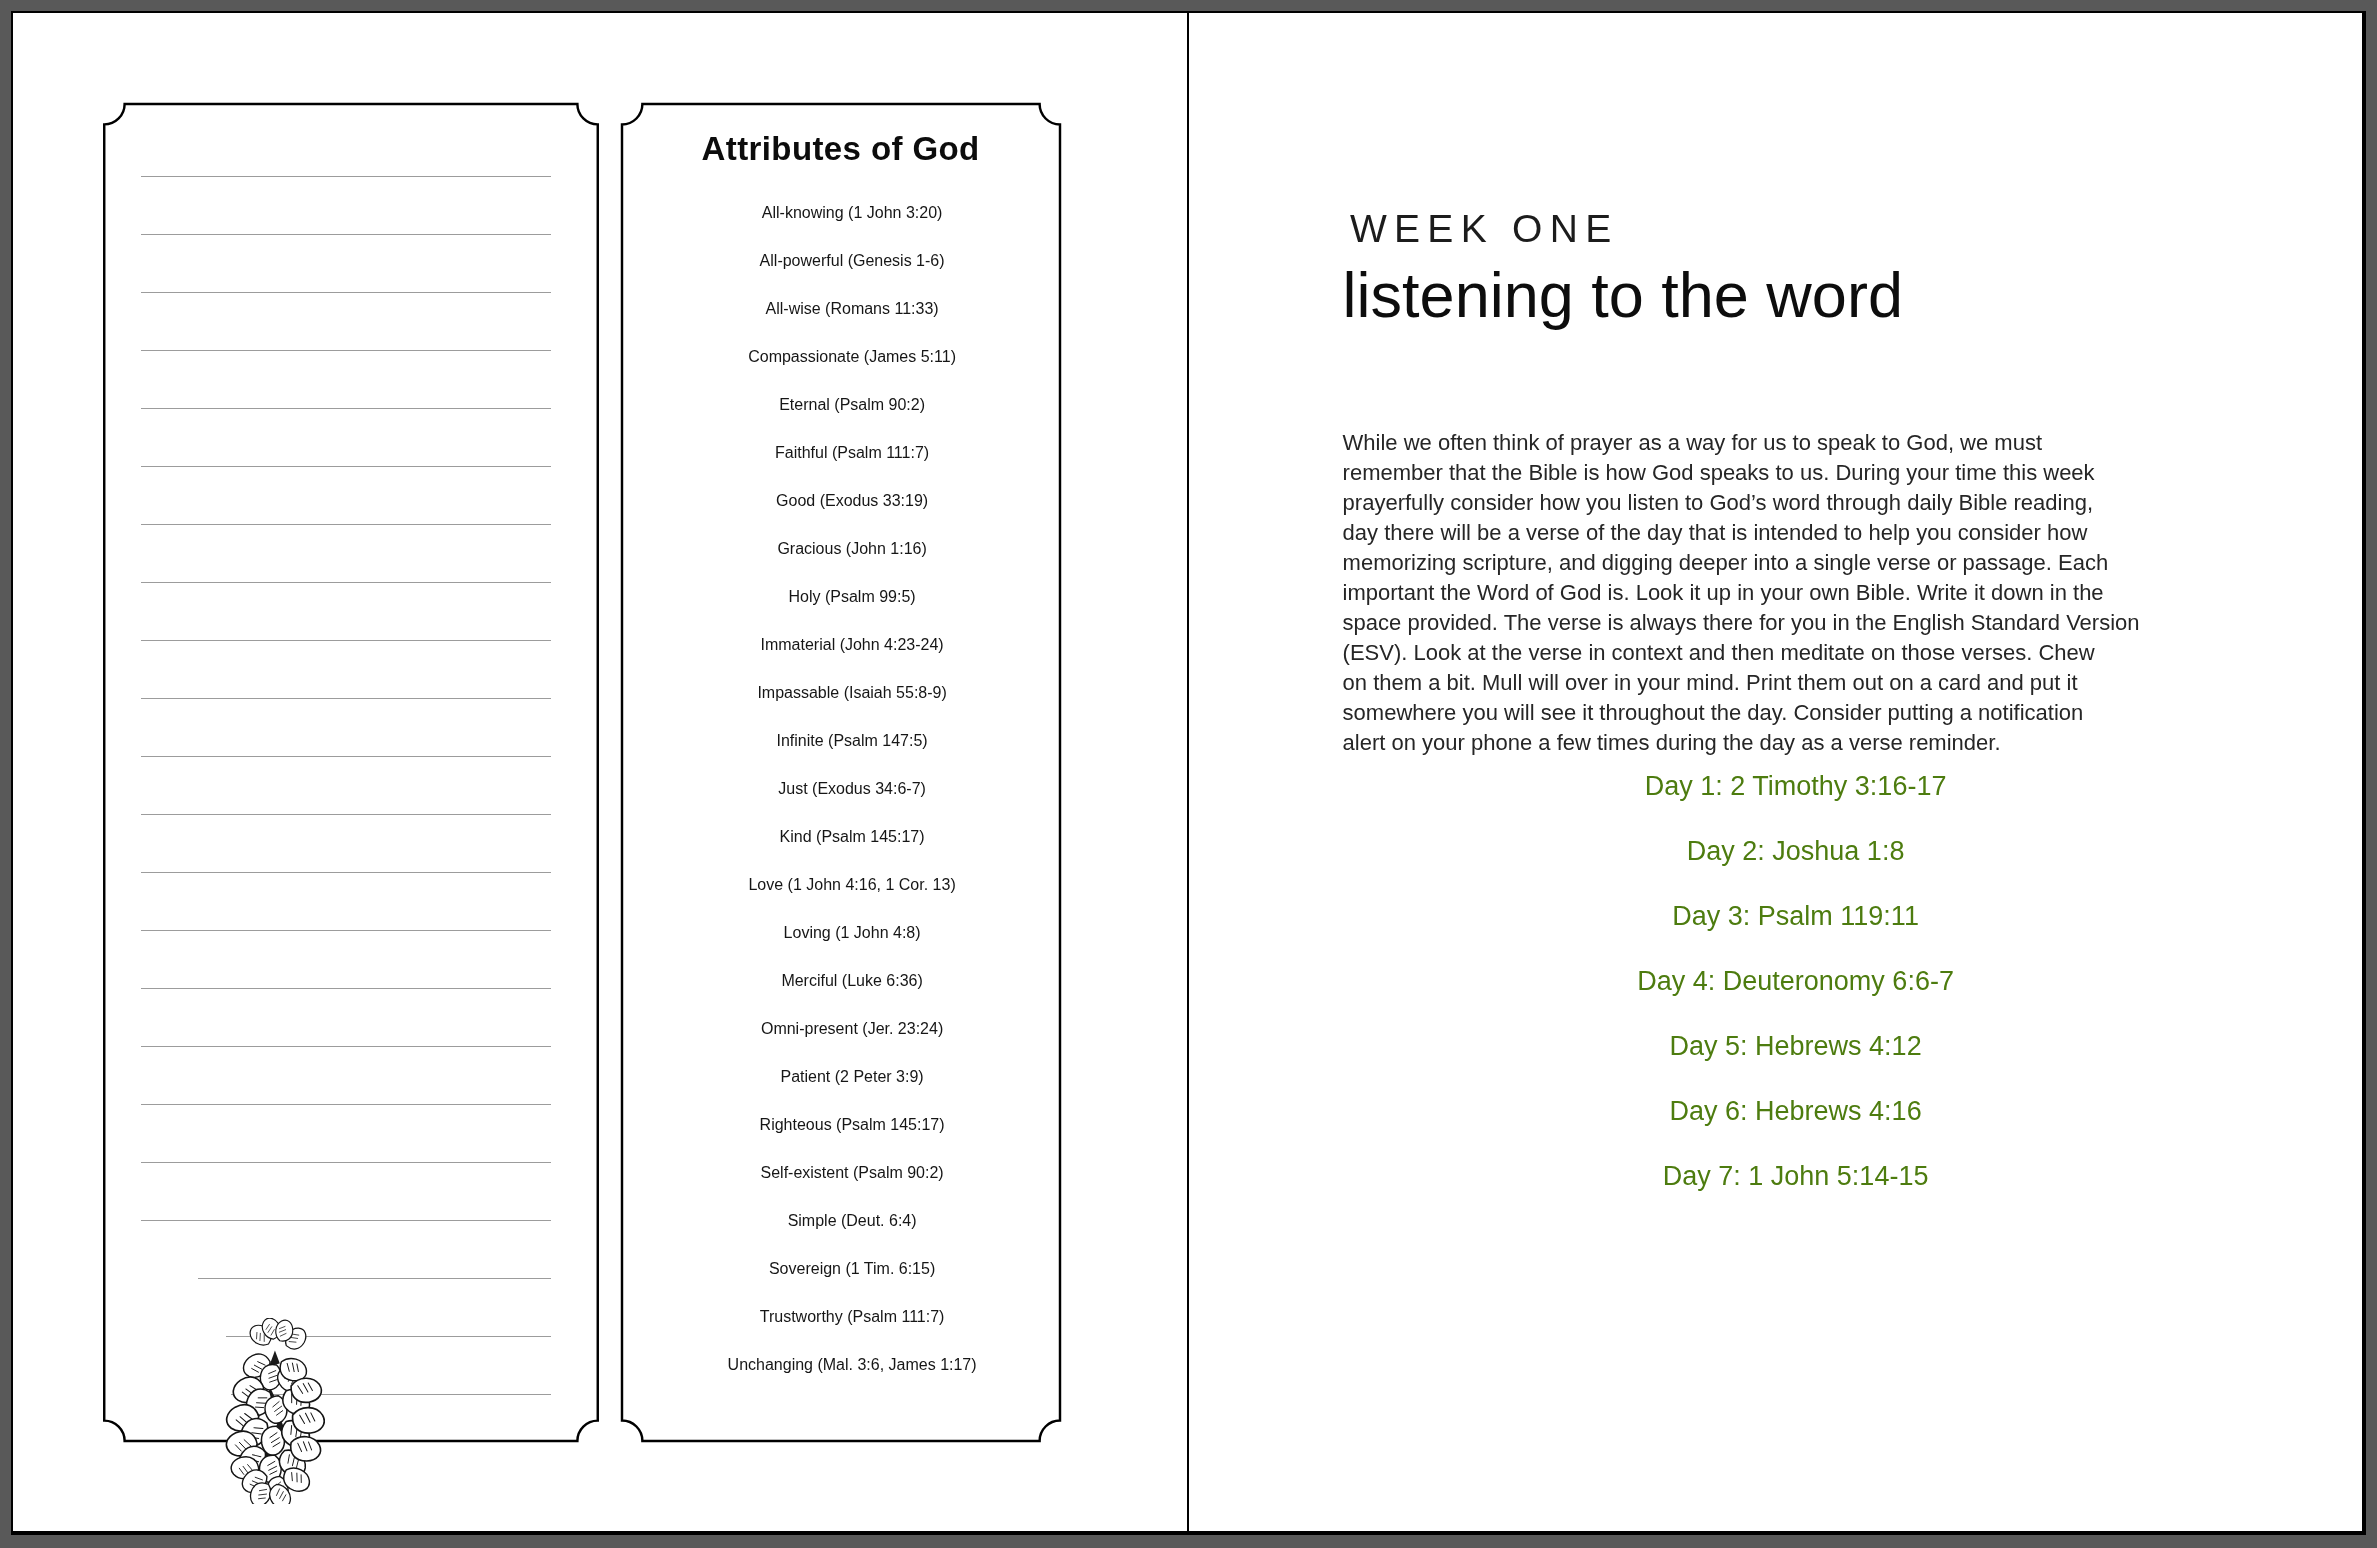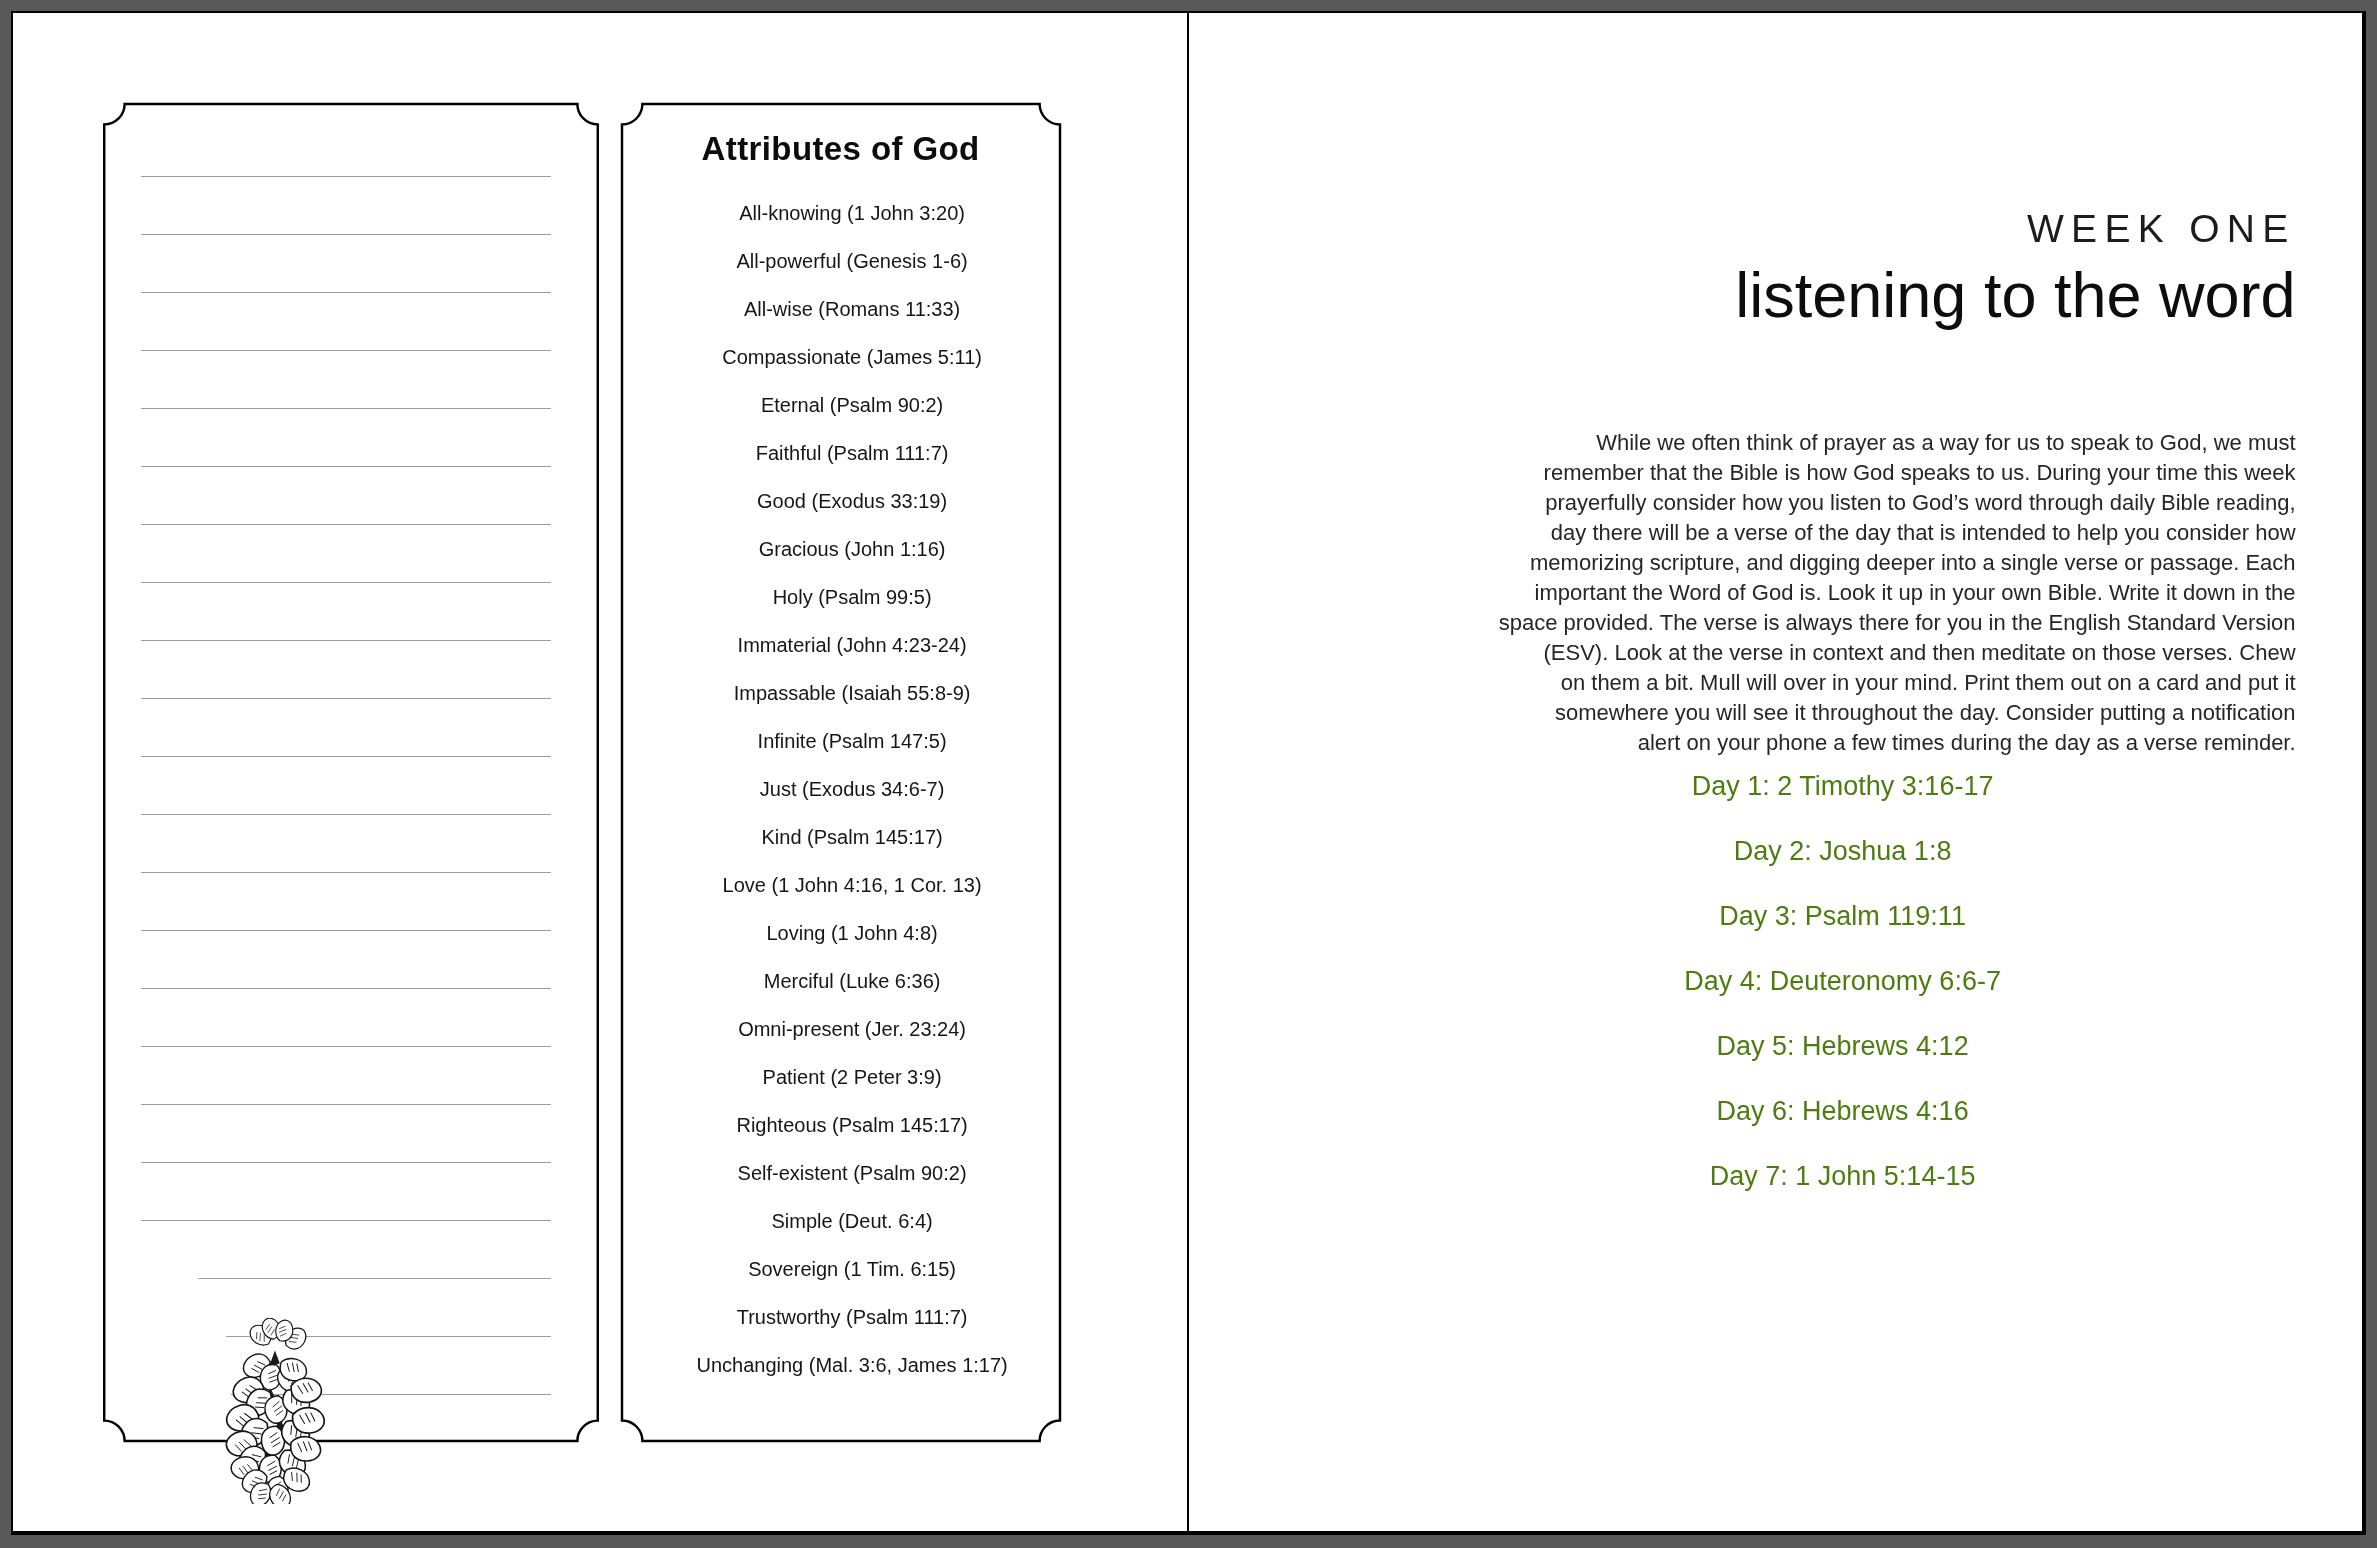--- a/index.html
+++ b/index.html
@@ -25,25 +25,25 @@
   .note-line{height:57px;border-top:1.6px solid #9c9c9c;}
   .note-line:nth-of-type(20){margin-left:57px;}
   .note-line:nth-of-type(21){margin-left:85px;}
   .note-line:nth-of-type(22){margin-left:90px;}
 
   .attr-inner{position:absolute;inset:0;}
   .attr-title{margin-top:24.5px;font-size:33px;line-height:41px;font-weight:bold;
     text-align:center;letter-spacing:0.4px;color:#0c0c0c;}
   .attr-items{margin-top:20.4px;}
   .attr-item{height:48px;display:flex;align-items:center;justify-content:center;
-    font-size:20px;white-space:nowrap;color:#161616;margin-left:23px;}
+    font-size:16px;white-space:nowrap;color:#161616;margin-left:23px;}
 
   .pinecone{position:absolute;left:108px;top:1214px;width:113px;height:186px;}
 
-  .right-content{position:absolute;left:1377px;top:0;width:906px;text-align:right;}
+  .right-content{position:absolute;left:1330px;top:0;width:906px;text-align:left;}
   .week-label{margin-top:193px;font-size:39px;line-height:46px;letter-spacing:7.3px;
     padding-left:7.3px;color:#1c1c1c;}
   .main-title{margin-top:9.8px;font-size:63px;line-height:69px;font-weight:normal;color:#0d0d0d;}
   .intro{margin-top:98px;font-size:22px;line-height:30px;color:#262626;}
   .intro-line{white-space:nowrap;}
   .days{margin-top:-4.9px;}
   .day-item{height:65px;display:flex;align-items:center;justify-content:center;
     font-size:27px;color:#4d7c0f;white-space:nowrap;}
 </style>
 </head>

